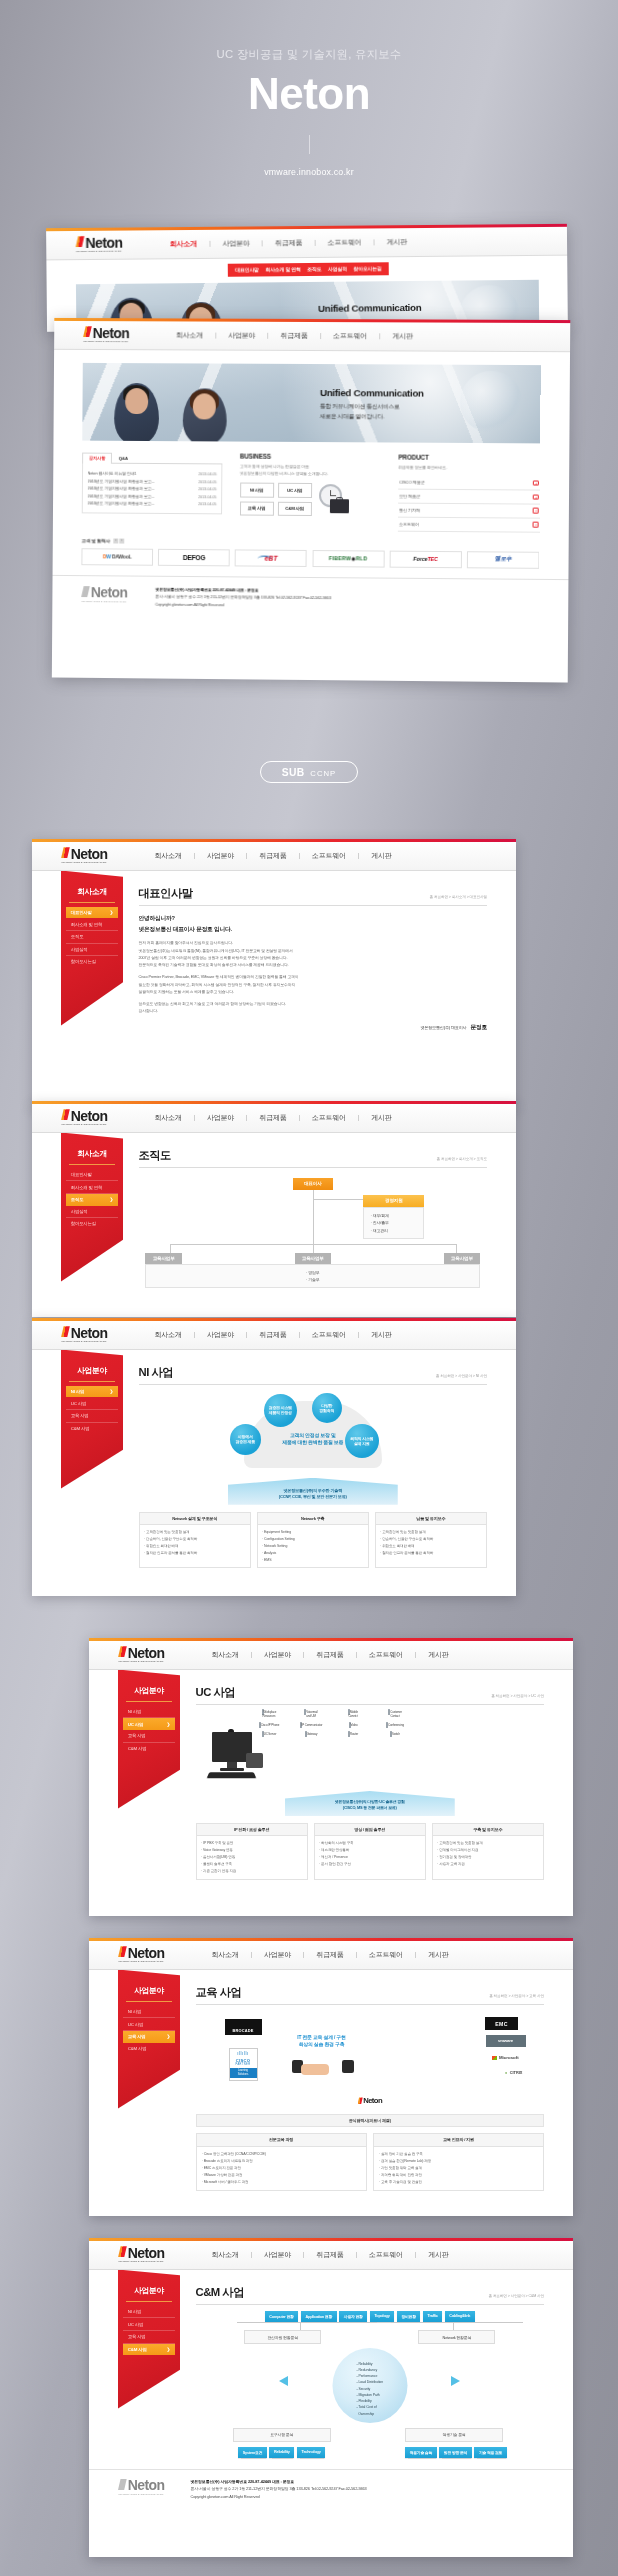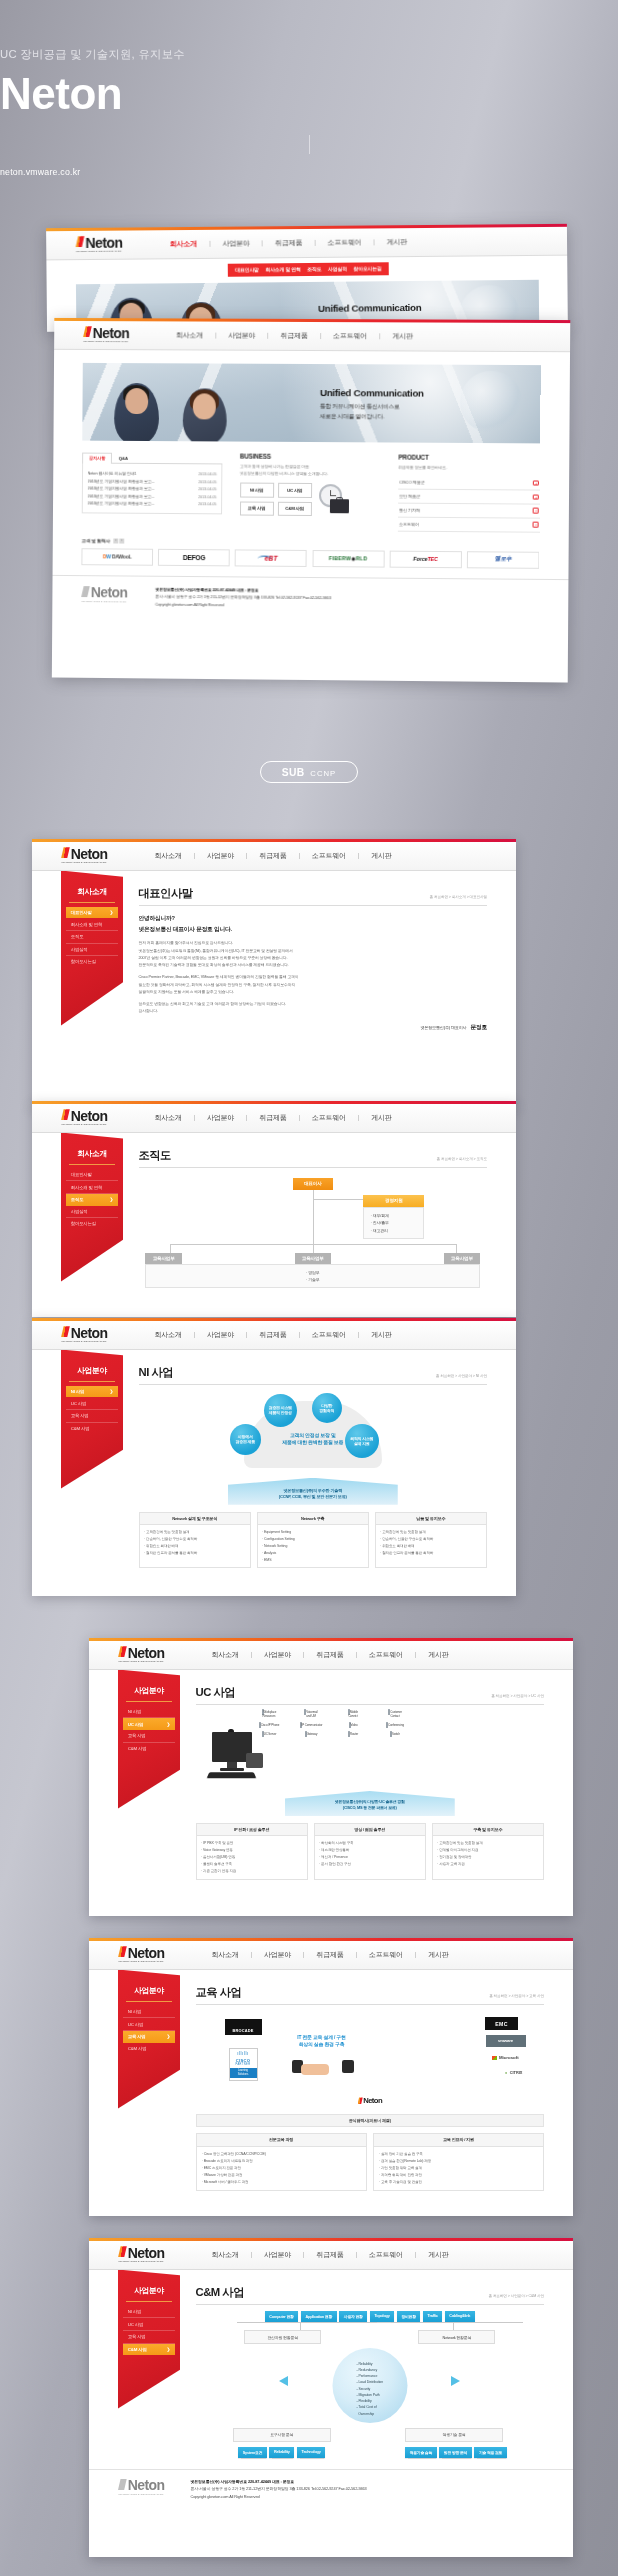--- a/index.html
+++ b/index.html
@@ -12,20 +12,21 @@
     height: 2689px;
     background: linear-gradient(105deg, #9a9aa4 0%, #b9bac4 22%, #c6c7d0 38%, #a9aab5 52%, #9b9ca7 70%, #8e8f99 100%);
     position: relative;
     overflow: hidden;
   }
 
   
   .hero {
     position: relative;
     height: 216px;
+    text-align: center;
     padding-top: 47px;
   }
   .hero-sub {
     font-size: 11.3px;
     color: #e9e9ee;
     letter-spacing: 0.3px;
     font-weight: 400;
     opacity: .92;
   }
   .hero-title {
@@ -412,21 +413,21 @@
   .spfooter { margin-top: 11.3px; padding: 7.7px 29px 9.3px; border-top: 0.5px solid #e2e2e2;
     display: flex; gap: 18.5px; align-items: flex-start; }
 </style>
 </head>
 <body>
 
 <div class="hero">
   <div class="hero-sub">UC 장비공급 및 기술지원, 유지보수</div>
   <div class="hero-title">Neton</div>
   <div class="hero-rule"></div>
-  <div class="hero-url">neton.vmware.co.kr</div>
+  <div class="hero-url">vmware.innobox.co.kr</div>
 </div>
 
 <div class="mock skewA" style="left:48px; top:226px; width:521px; height:103px; z-index:2;">
   <div class="sitebar"></div>
   <div class="siteheader">
     <div class="logo">
       <div class="logo-word">Neton
         <span class="logo-slash"></span>
       </div>
       <div class="logo-tag">INFORMATION &amp; COMMUNICATION</div>

